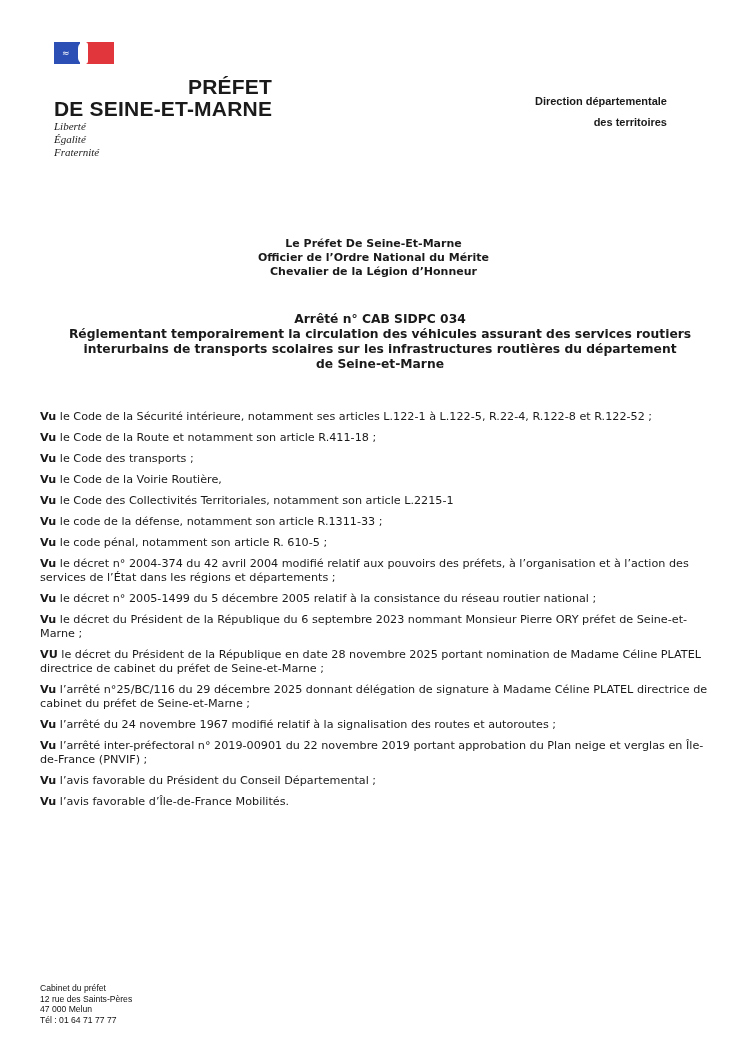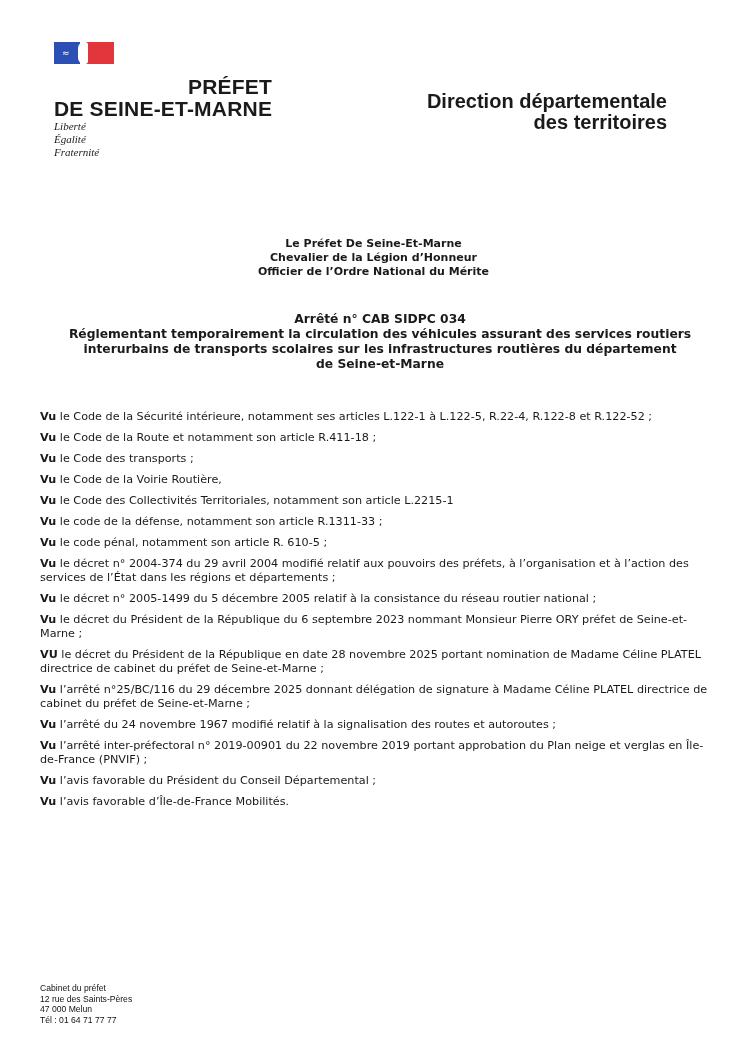--- a/index.html
+++ b/index.html
@@ -8,21 +8,21 @@
       font-family: "DejaVu Sans", sans-serif; color: #1a1a1a;
     }
     .logo-block { position: absolute; left: 54px; top: 42px; }
     .flag { position: relative; width: 60px; height: 22px; }
     .flag .blue { position: absolute; left: 0; top: 0; width: 26px; height: 22px; background: #2b4fb5; }
     .flag .red { position: absolute; left: 32px; top: 0; width: 28px; height: 22px; background: #e1363c; }
     .flag .marianne { position: absolute; left: 24px; top: 0; width: 10px; height: 22px; background: #fff; border-radius: 6px 3px 3px 6px; }
     .flag .profile { position: absolute; left: 8px; top: 7px; font-size: 9px; color: #fff; line-height: 9px; }
     .prefet { font-family: "Liberation Sans", sans-serif; font-weight: bold; font-size: 21px; line-height: 22px; color: #1a1a1a; margin-top: 12px; letter-spacing: 0.2px; text-align: right; }
     .motto { font-family: "Liberation Serif", serif; font-style: italic; font-size: 11px; line-height: 13px; margin-top: 0; color: #222; }
-    .service { position: absolute; right: 80px; top: 91px; text-align: right; font-family: "Liberation Sans", sans-serif; font-weight: bold; font-size: 20px; line-height: 21px; color: #1a1a1a; }
+    .service { position: absolute; right: 80px; top: 91px; text-align: right; font-family: "Liberation Sans", sans-serif; font-weight: bold; font-size: 11px; line-height: 21px; color: #1a1a1a; }
     .authority { position: absolute; left: 0; width: 747px; top: 237px; text-align: center; font-weight: bold; font-size: 11px; line-height: 14px; }
     .title-block { position: absolute; left: 40px; width: 680px; top: 312px; text-align: center; font-weight: bold; font-size: 12.3px; line-height: 15px; }
     .visas { position: absolute; left: 40px; top: 410px; width: 680px; font-size: 11.2px; line-height: 14px; }
     .visa { margin-bottom: 7px; }
     .visa b { font-weight: bold; }
     .footer { position: absolute; left: 40px; top: 983px; font-family: "Liberation Sans", sans-serif; font-size: 8.6px; line-height: 10.5px; color: #111; }
   </style>
 </head>
 <body>
 
@@ -44,40 +44,40 @@
   </div>
 </div>
 
 <div class="service">
   <div>Direction départementale</div>
   <div>des territoires</div>
 </div>
 
 <div class="authority">
   <div>Le Préfet De Seine-Et-Marne</div>
+  <div>Officier de l’Ordre National du Mérite</div>
   <div>Chevalier de la Légion d’Honneur</div>
-  <div>Officier de l’Ordre National du Mérite</div>
 </div>
 
 <div class="title-block">
   <div>Arrêté n° CAB SIDPC 034</div>
   <div>Réglementant temporairement la circulation des véhicules assurant des services routiers</div>
   <div>interurbains de transports scolaires sur les infrastructures routières du département</div>
   <div>de Seine-et-Marne</div>
 </div>
 
 <div class="visas">
   <div class="visa"><b>Vu</b><span> le Code de la Sécurité intérieure, notamment ses articles L.122-1 à L.122-5, R.22-4, R.122-8 et R.122-52 ;</span></div>
   <div class="visa"><b>Vu</b><span> le Code de la Route et notamment son article R.411-18 ;</span></div>
   <div class="visa"><b>Vu</b><span> le Code des transports ;</span></div>
   <div class="visa"><b>Vu</b><span> le Code de la Voirie Routière,</span></div>
   <div class="visa"><b>Vu</b><span> le Code des Collectivités Territoriales, notamment son article L.2215-1</span></div>
   <div class="visa"><b>Vu</b><span> le code de la défense, notamment son article R.1311-33 ;</span></div>
   <div class="visa"><b>Vu</b><span> le code pénal, notamment son article R. 610-5 ;</span></div>
-  <div class="visa"><b>Vu</b><span> le décret n° 2004-374 du 29 avril 2004 modifié relatif aux pouvoirs des préfets, à l’organisation et à l’action des services de l’État dans les régions et départements ;</span></div>
+  <div class="visa"><b>Vu</b><span> le décret n° 2004-374 du 42 avril 2004 modifié relatif aux pouvoirs des préfets, à l’organisation et à l’action des services de l’État dans les régions et départements ;</span></div>
   <div class="visa"><b>Vu</b><span> le décret n° 2005-1499 du 5 décembre 2005 relatif à la consistance du réseau routier national ;</span></div>
   <div class="visa"><b>Vu</b><span> le décret du Président de la République du 6 septembre 2023 nommant Monsieur Pierre ORY préfet de Seine-et-Marne ;</span></div>
   <div class="visa"><b>VU</b><span> le décret du Président de la République en date 28 novembre 2025 portant nomination de Madame Céline PLATEL directrice de cabinet du préfet de Seine-et-Marne ;</span></div>
   <div class="visa"><b>Vu</b><span> l’arrêté n°25/BC/116 du 29 décembre 2025 donnant délégation de signature à Madame Céline PLATEL directrice de cabinet du préfet de Seine-et-Marne ;</span></div>
   <div class="visa"><b>Vu</b><span> l’arrêté du 24 novembre 1967 modifié relatif à la signalisation des routes et autoroutes ;</span></div>
   <div class="visa"><b>Vu</b><span> l’arrêté inter-préfectoral n° 2019-00901 du 22 novembre 2019 portant approbation du Plan neige et verglas en Île-de-France (PNVIF) ;</span></div>
   <div class="visa"><b>Vu</b><span> l’avis favorable du Président du Conseil Départemental ;</span></div>
   <div class="visa"><b>Vu</b><span> l’avis favorable d’Île-de-France Mobilités.</span></div>
 </div>
 

